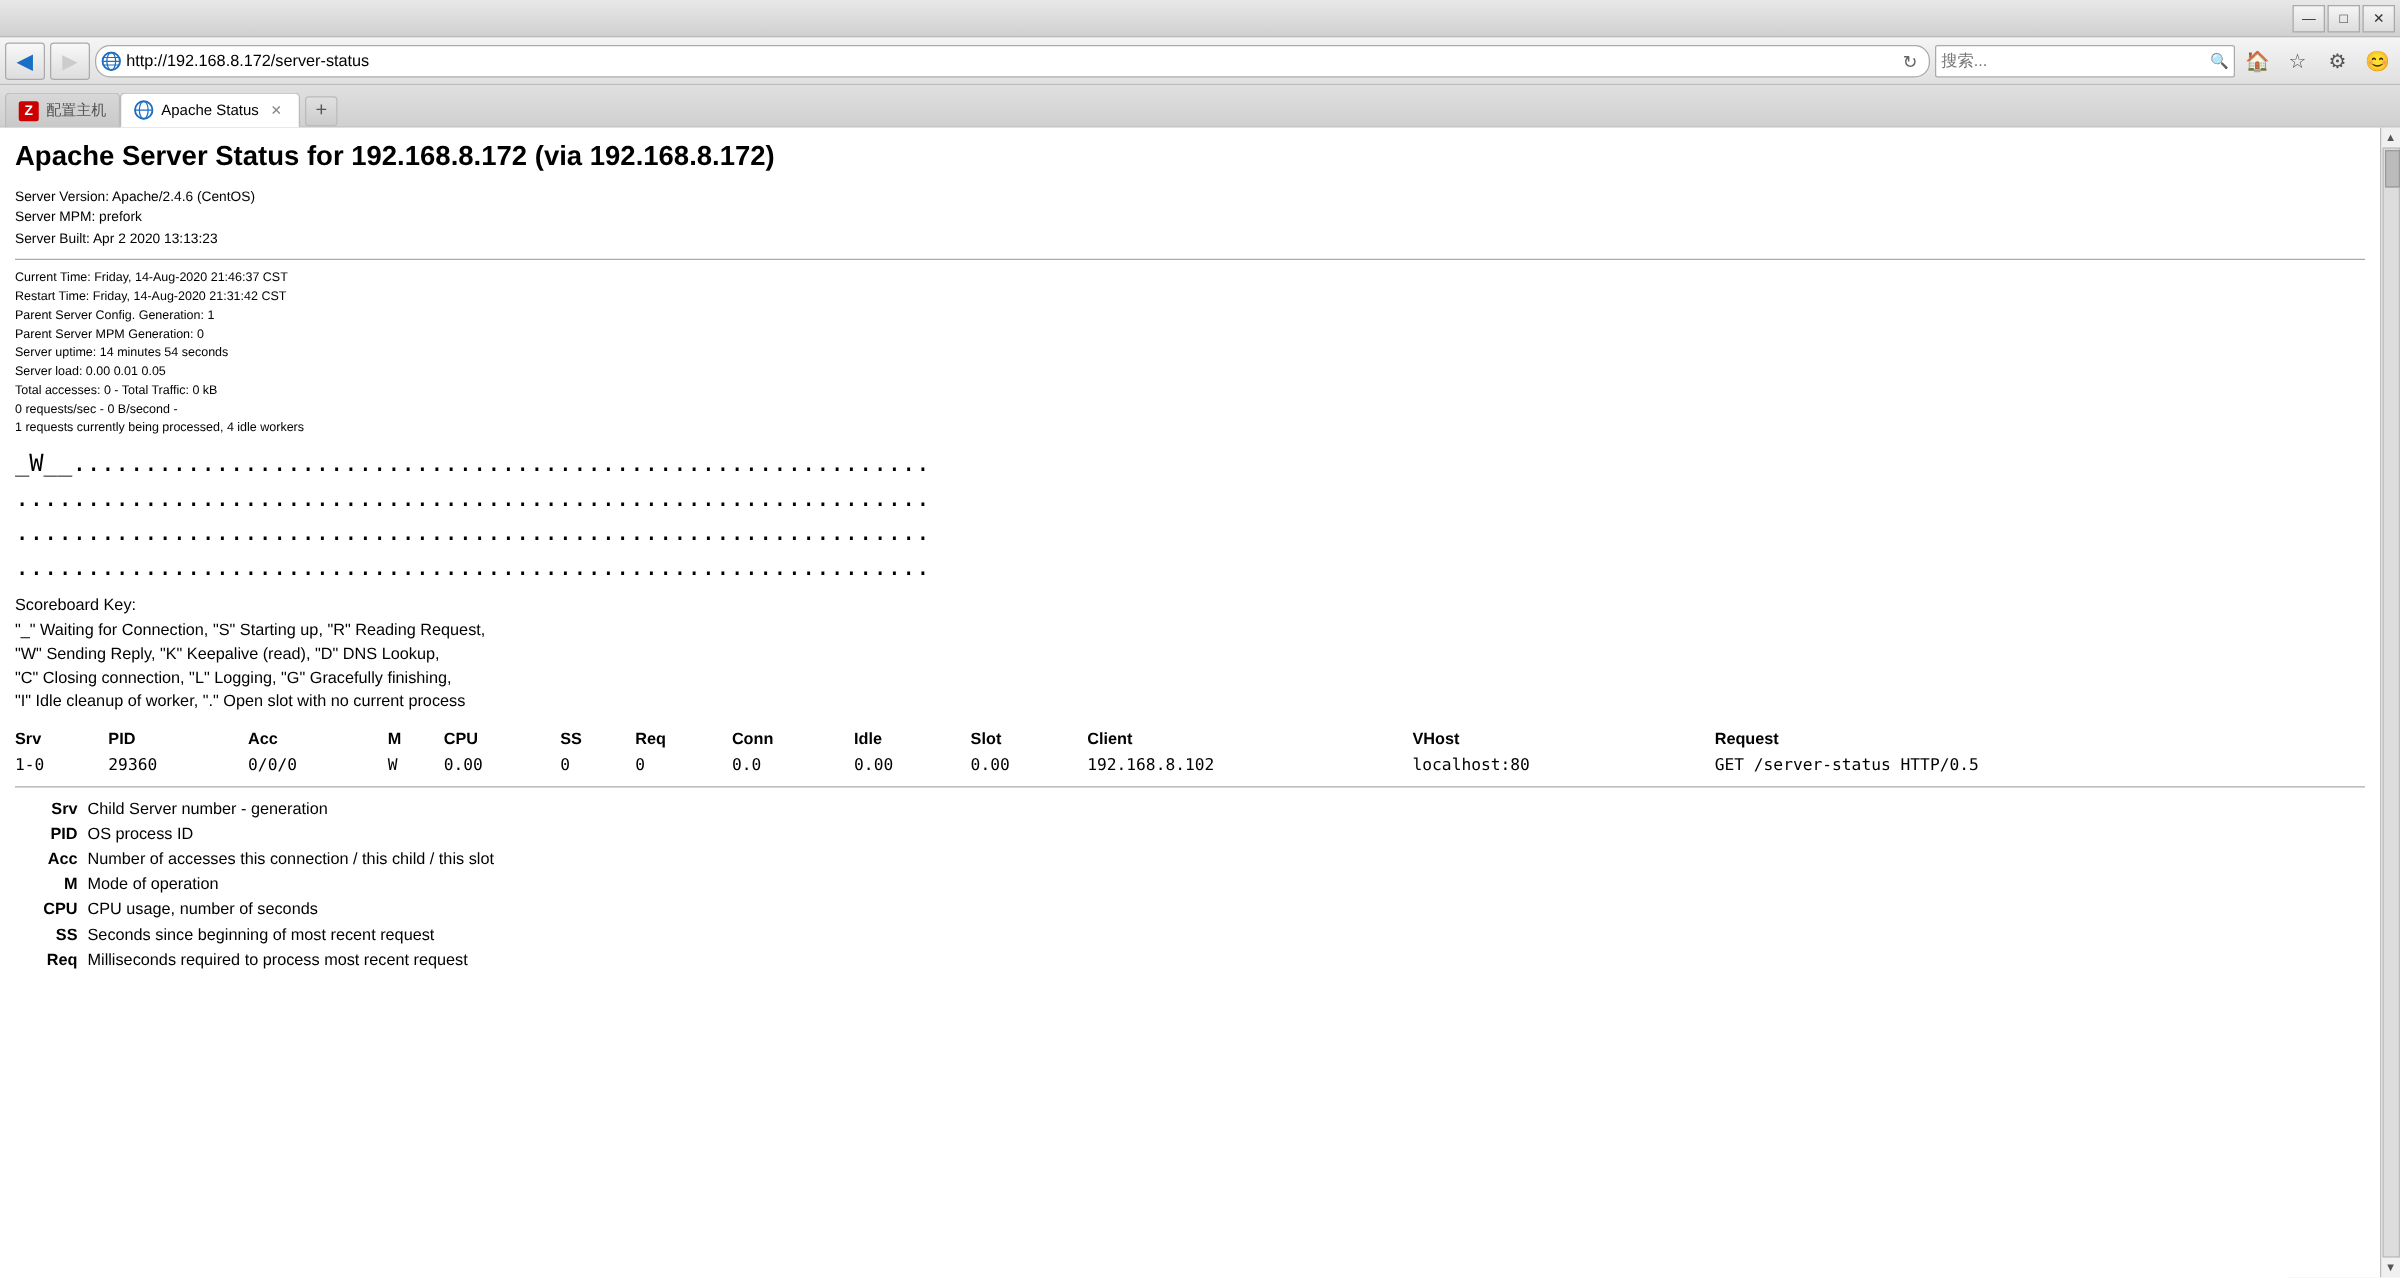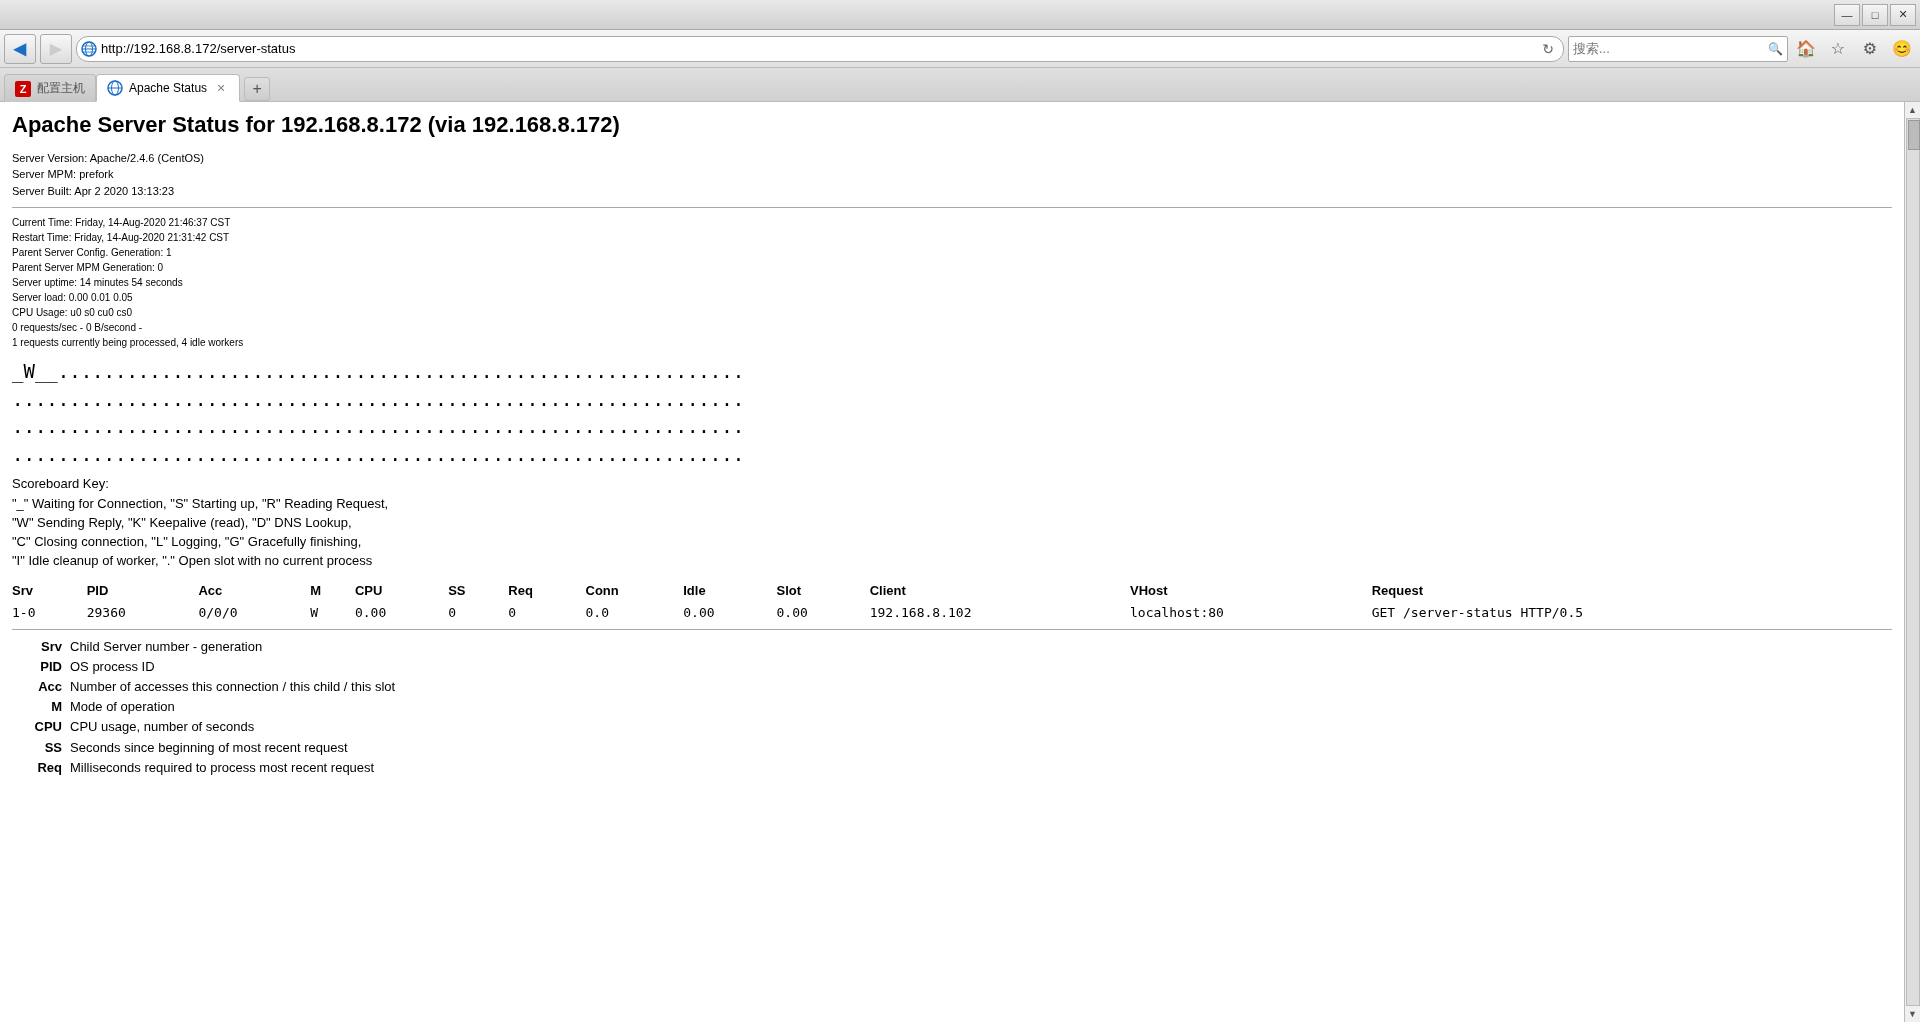--- a/index.html
+++ b/index.html
@@ -90,21 +90,21 @@
       height: 22px;
       cursor: pointer;
       display: flex;
       align-items: center;
       justify-content: center;
       color: #666;
       font-size: 14px;
     }
 
     .search-bar {
-      width: 220px;
+      width: 240px;
       height: 26px;
       display: flex;
       align-items: center;
       background: white;
       border: 1px solid #aaa;
       border-radius: 2px;
       padding: 0 4px;
     }
     .search-input {
       flex: 1;
@@ -419,21 +419,21 @@
 
         <hr>
 
         <div class="status-info">
           <p>Current Time: Friday, 14-Aug-2020 21:46:37 CST</p>
           <p>Restart Time: Friday, 14-Aug-2020 21:31:42 CST</p>
           <p>Parent Server Config. Generation: 1</p>
           <p>Parent Server MPM Generation: 0</p>
           <p>Server uptime: 14 minutes 54 seconds</p>
           <p>Server load: 0.00 0.01 0.05</p>
-          <p>CPU Usage: u0 s0 cu0 cs0</p>
+          <p>Total accesses: 0 - Total Traffic: 0 kB</p>
           <p>0 requests/sec - 0 B/second -</p>
           <p>1 requests currently being processed, 4 idle workers</p>
         </div>
 
         <div class="scoreboard-section">
           <div class="scoreboard-row">_W__............................................................</div>
           <div class="scoreboard-row">................................................................</div>
           <div class="scoreboard-row">................................................................</div>
           <div class="scoreboard-row">................................................................</div>
         </div>

